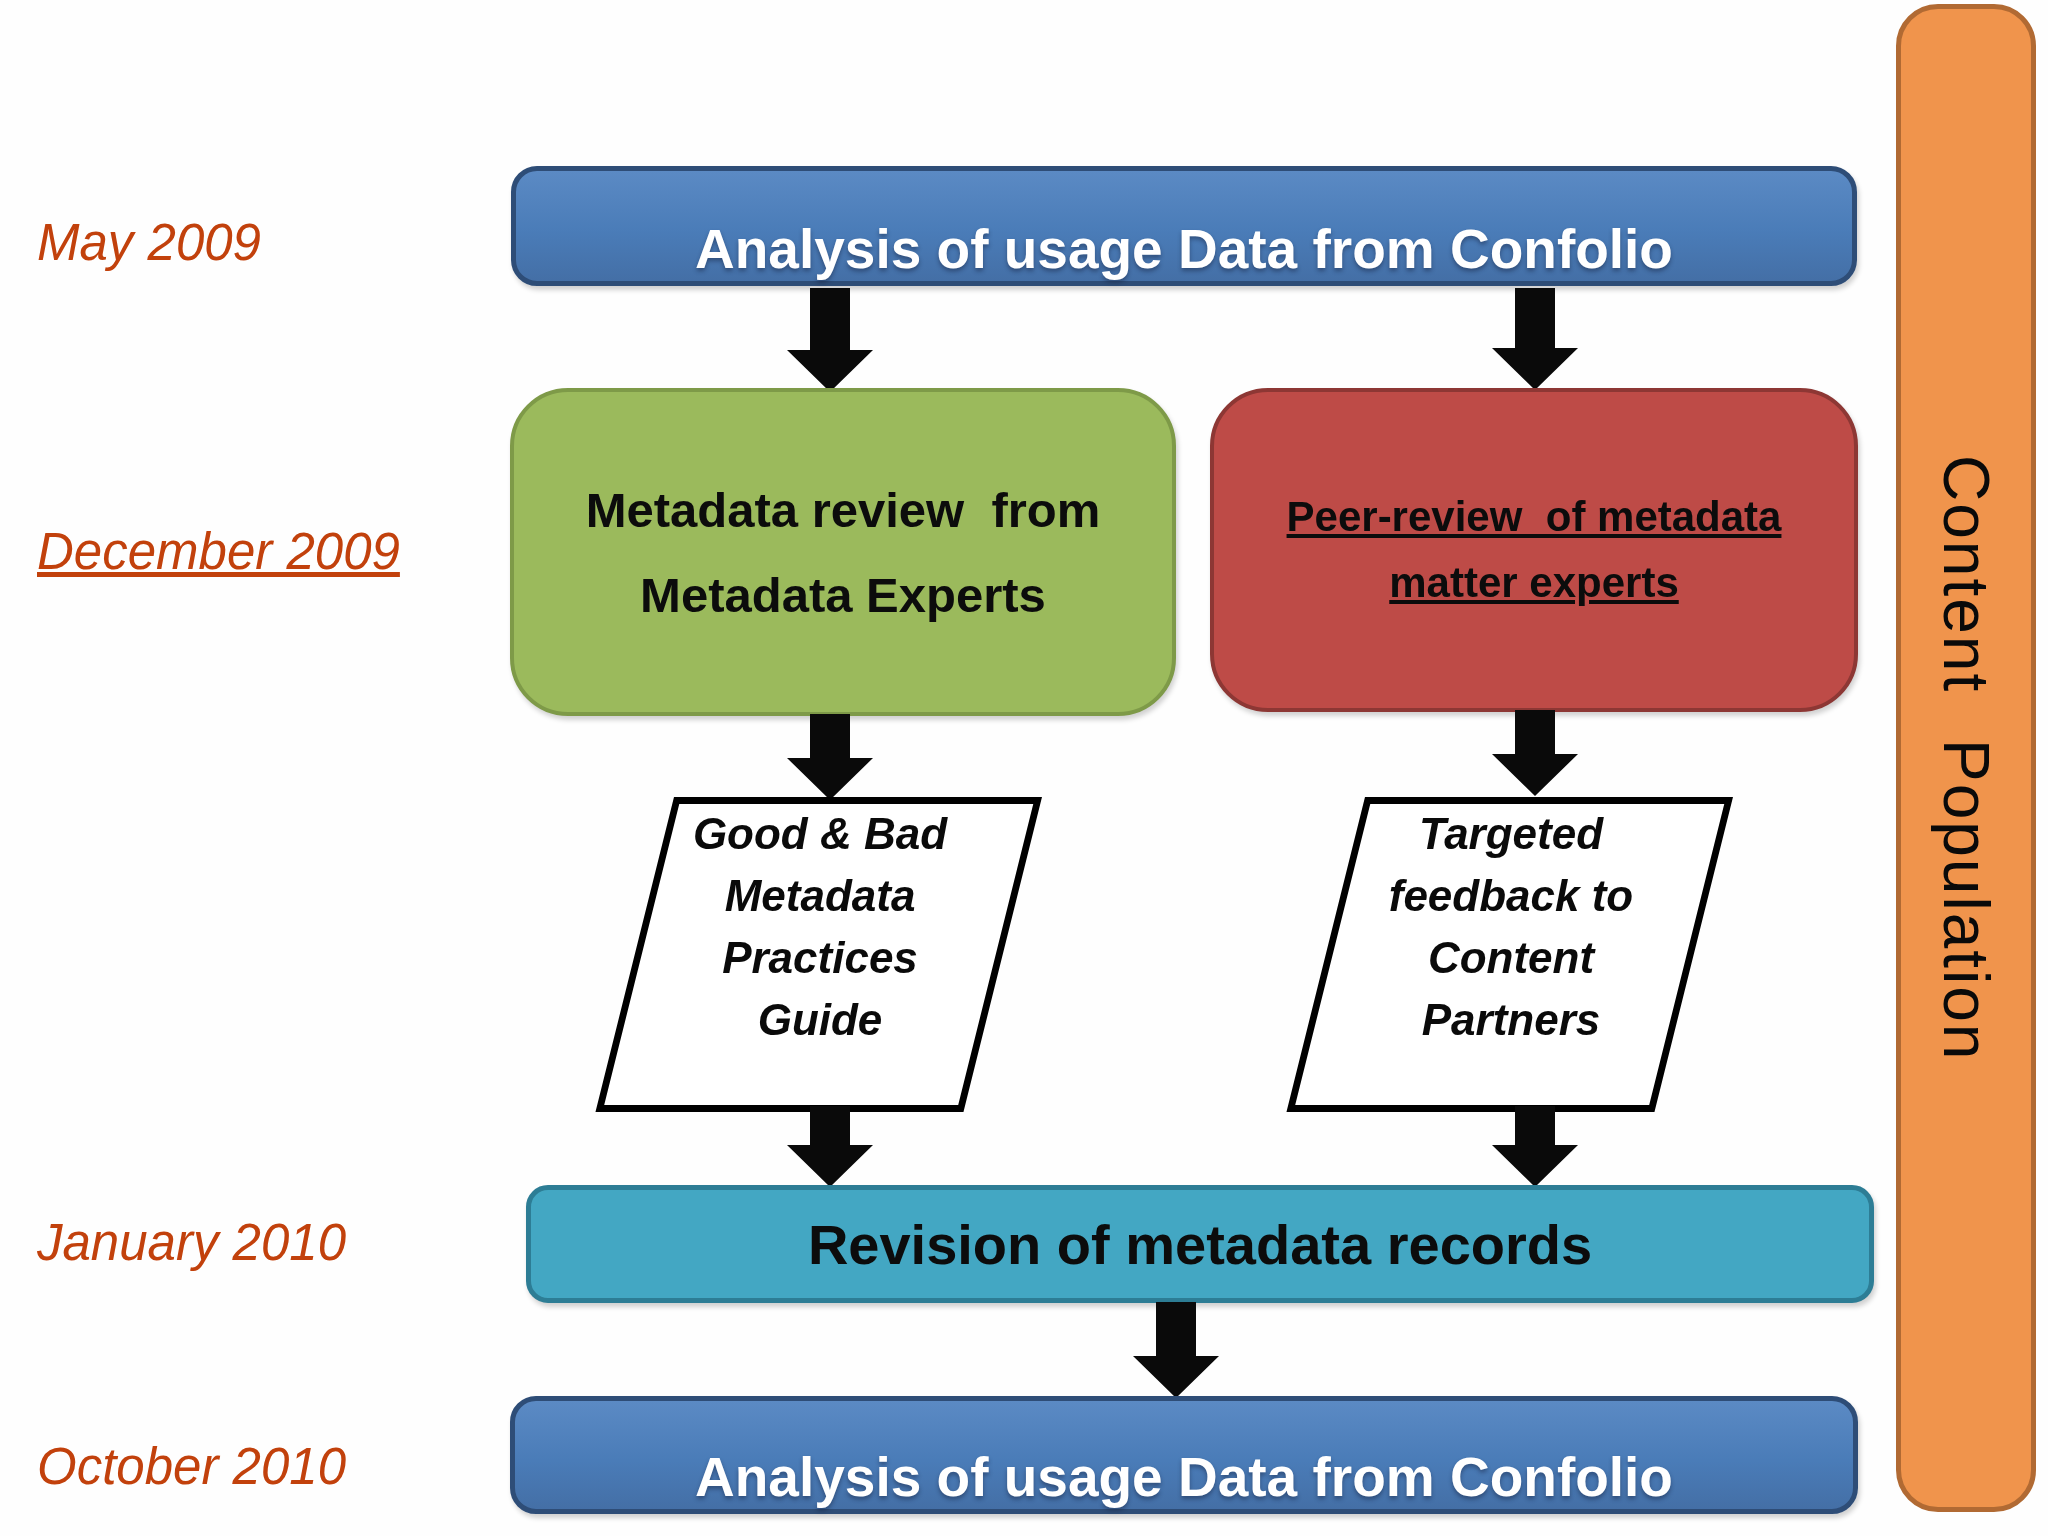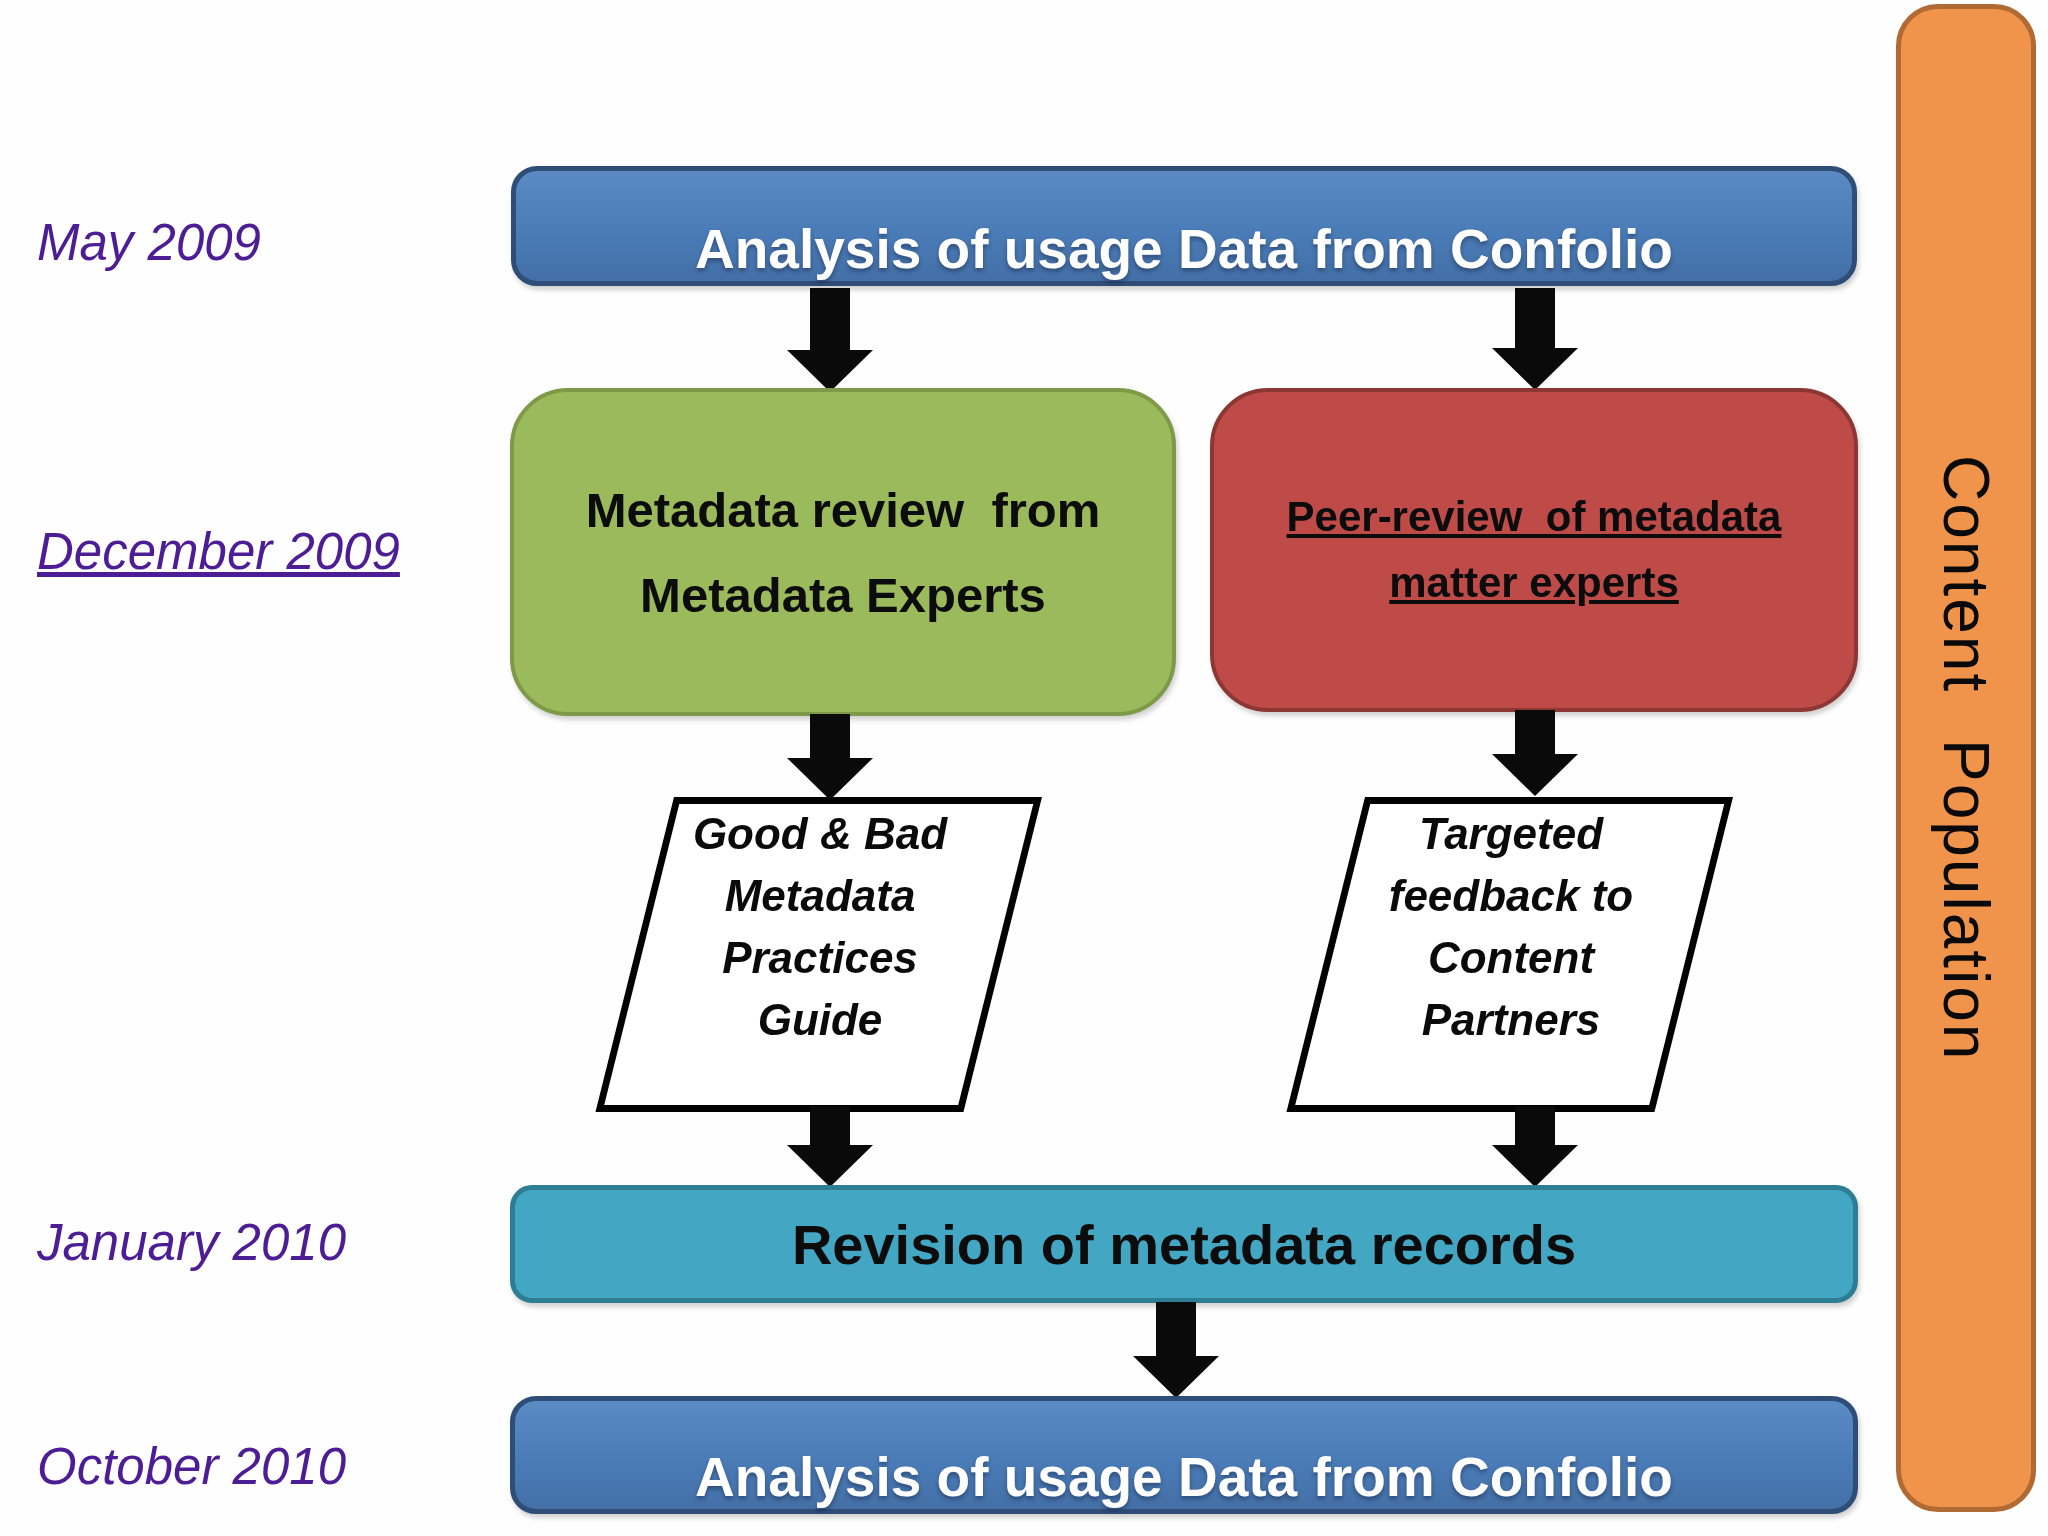--- a/index.html
+++ b/index.html
@@ -2,21 +2,21 @@
 <html style="--c-blue: #4a7cb8; --c-blue-hi: #5b8ac4; --c-blue-border: #2e4d77; --c-green: #9bba5c; --c-green-border: #7e9a48; --c-red: #be4b47; --c-red-border: #8d3734; --c-teal: #43a7c3; --c-teal-border: #2d7d95; --c-orange: #f0944c; --c-orange-border: #b16a33; --c-arrow: #0a0a0a;"><head>
 <meta charset="utf-8">
 <style>
   html,body{margin:0;padding:0;background:#ffffff;}
   .canvas{
     position:relative;width:2048px;height:1536px;overflow:hidden;background:#fefefe;
     font-family:"Liberation Sans", sans-serif;
   }
   .date{
     position:absolute;left:37px;font-style:italic;font-size:51px;line-height:60px;
-    color:#4c1d95;letter-spacing:0px;white-space:nowrap;
+    color:#c2410c;letter-spacing:0px;white-space:nowrap;
   }
   .box{
     position:absolute;box-sizing:border-box;display:flex;flex-direction:column;
     align-items:center;justify-content:center;text-align:center;
   }
   .banner{
     background:linear-gradient(180deg, var(--c-blue-hi,#5b8ac4) 0%, var(--c-blue,#4a7cb8) 55%, #446fa6 100%);
     border:5px solid var(--c-blue-border,#2e4d77);
     border-radius:26px;color:#fff;font-weight:bold;font-size:55px;
     text-shadow:0 3px 4px rgba(20,30,60,.45);
@@ -34,20 +34,21 @@
     border:4px solid var(--c-red-border,#8d3734);
     border-radius:58px;color:#0c0c0c;font-weight:bold;font-size:42px;line-height:66px;
     box-shadow:2px 4px 5px rgba(0,0,0,.18);
     text-decoration:underline;
   }
   .teal{
     background:var(--c-teal,#43a7c3);
     border:5px solid var(--c-teal-border,#2d7d95);
     border-radius:22px;color:#0c0c0c;font-weight:bold;font-size:56px;
     box-shadow:2px 4px 5px rgba(0,0,0,.18);
+    margin-left:16px;
   }
   .para-shape{
     position:absolute;box-sizing:border-box;background:#fff;border:7px solid #000;
     transform:skewX(-14deg);transform-origin:top left;
   }
   .para-text{
     position:absolute;display:flex;flex-direction:column;align-items:center;justify-content:flex-start;
     text-align:center;font-weight:bold;font-style:italic;font-size:44px;line-height:62px;color:#0a0a0a;
   }
   .arrow{position:absolute;}

